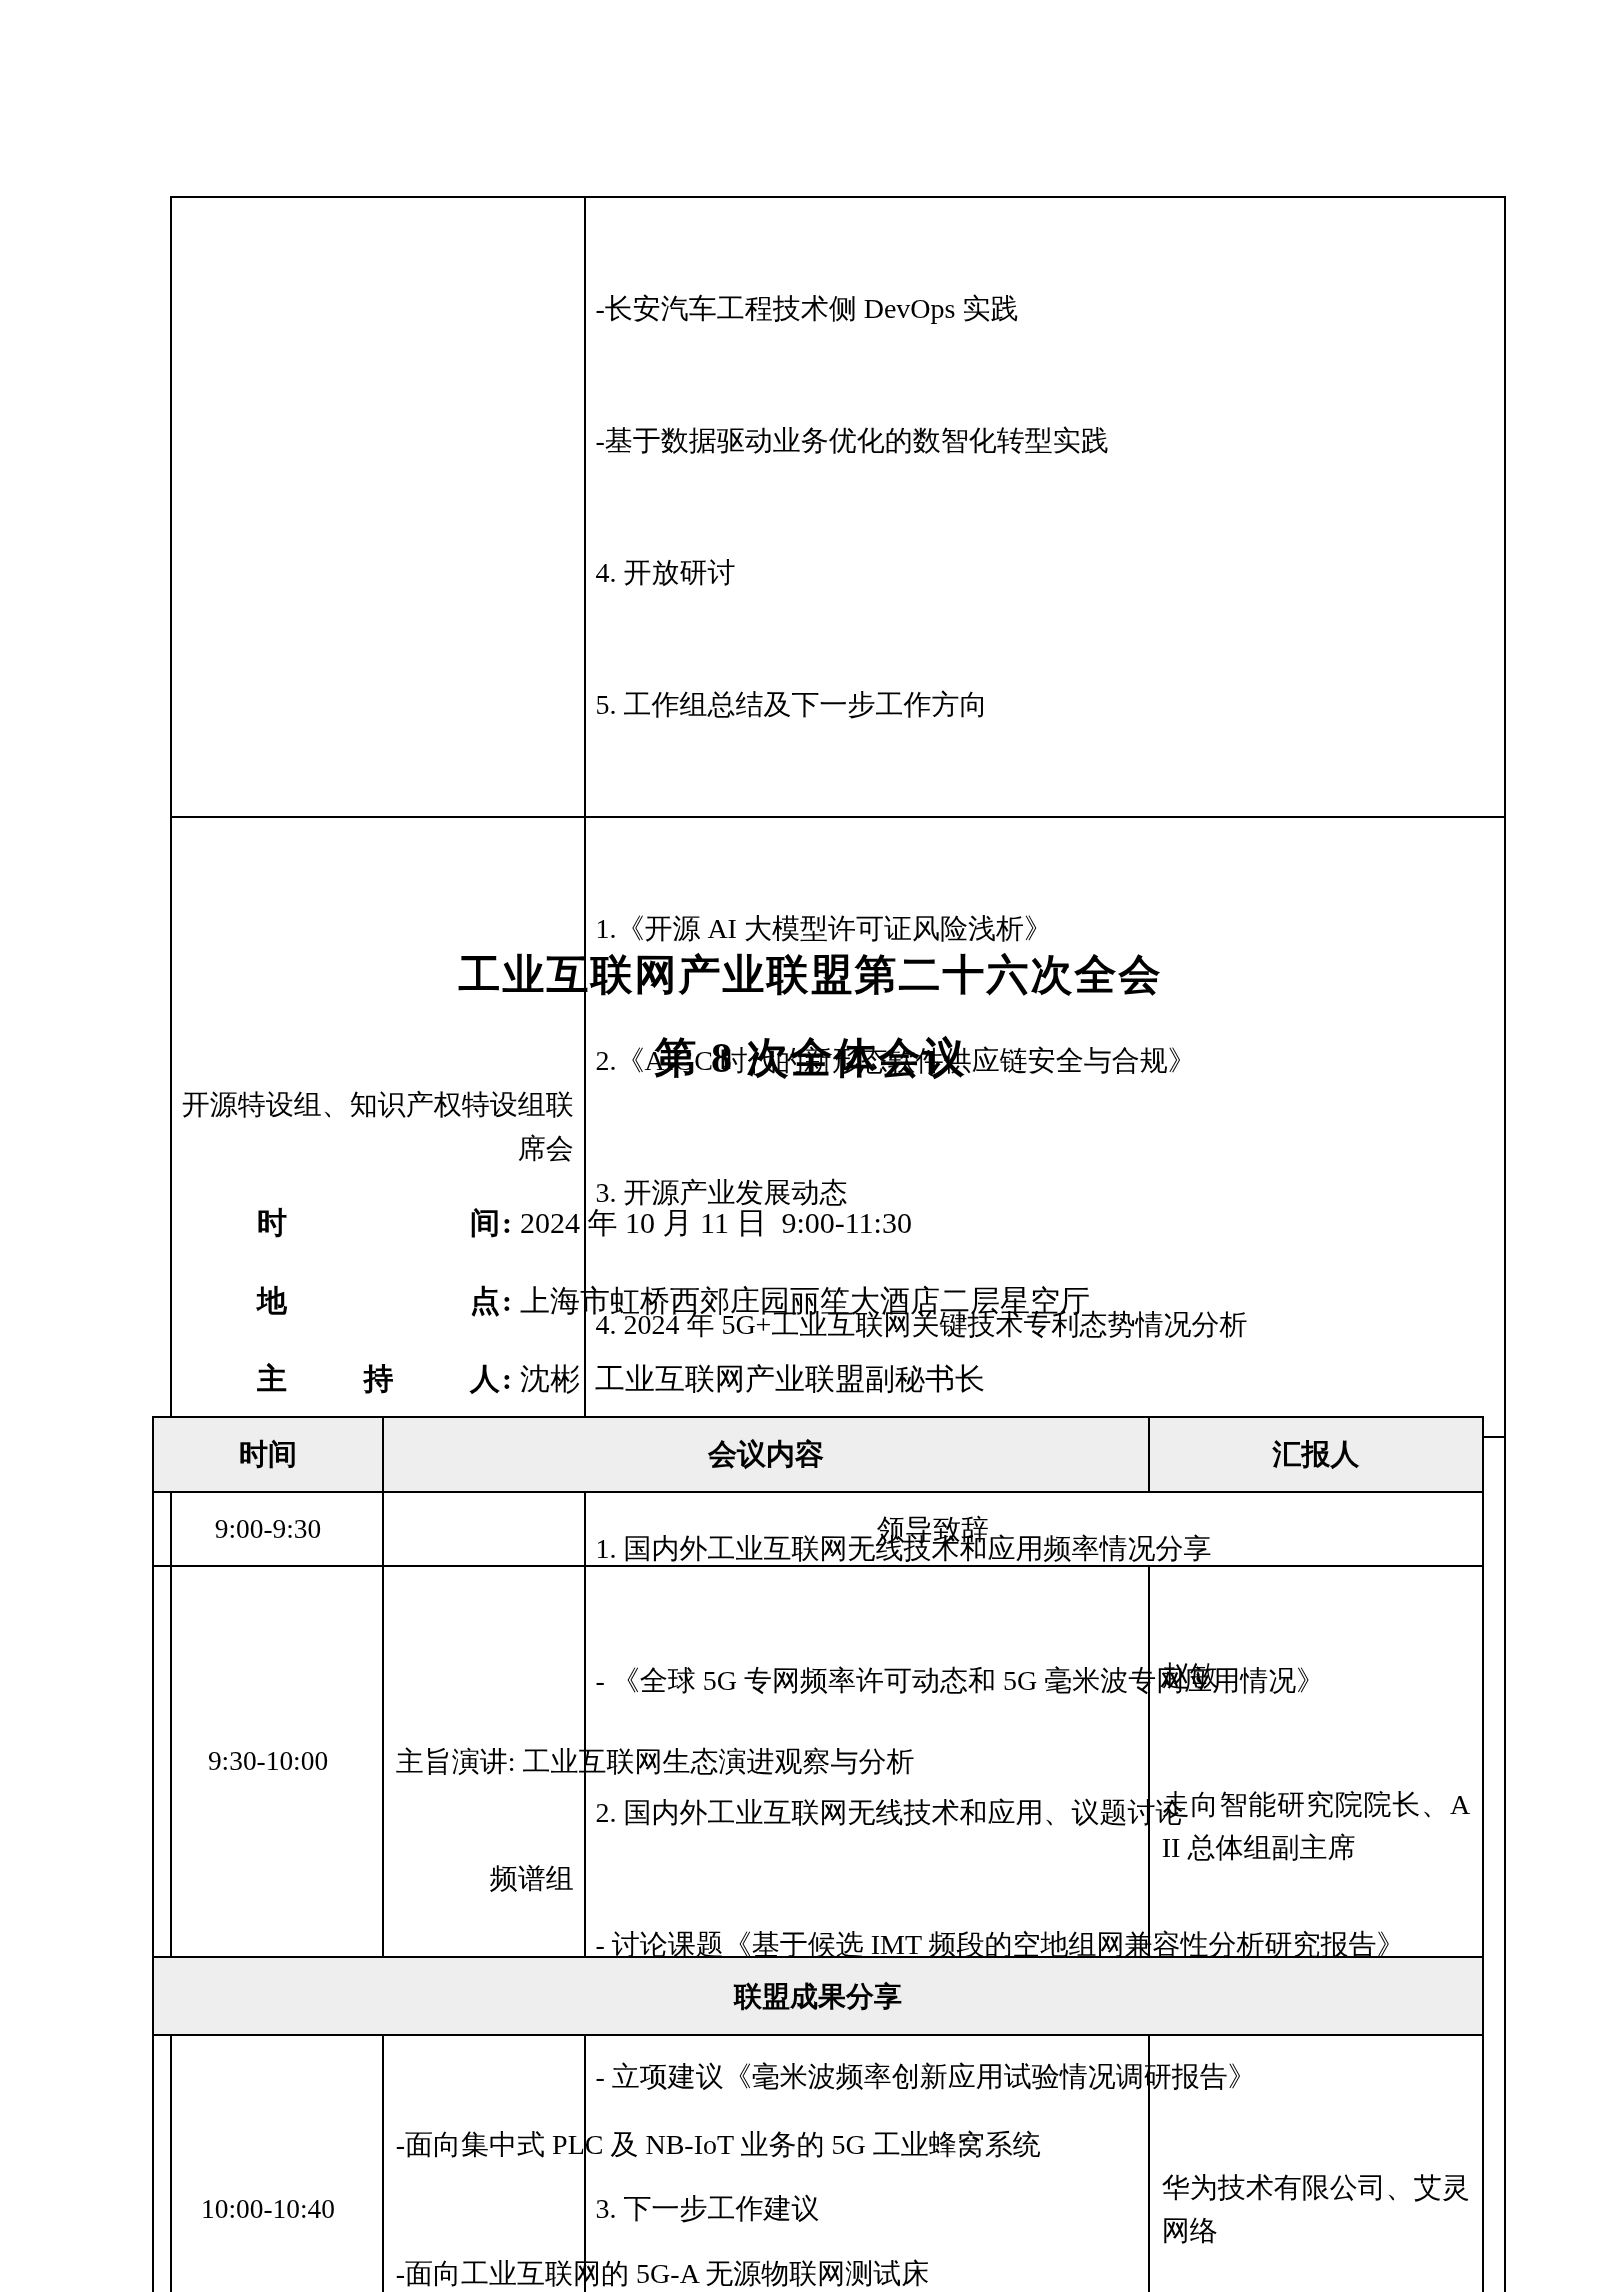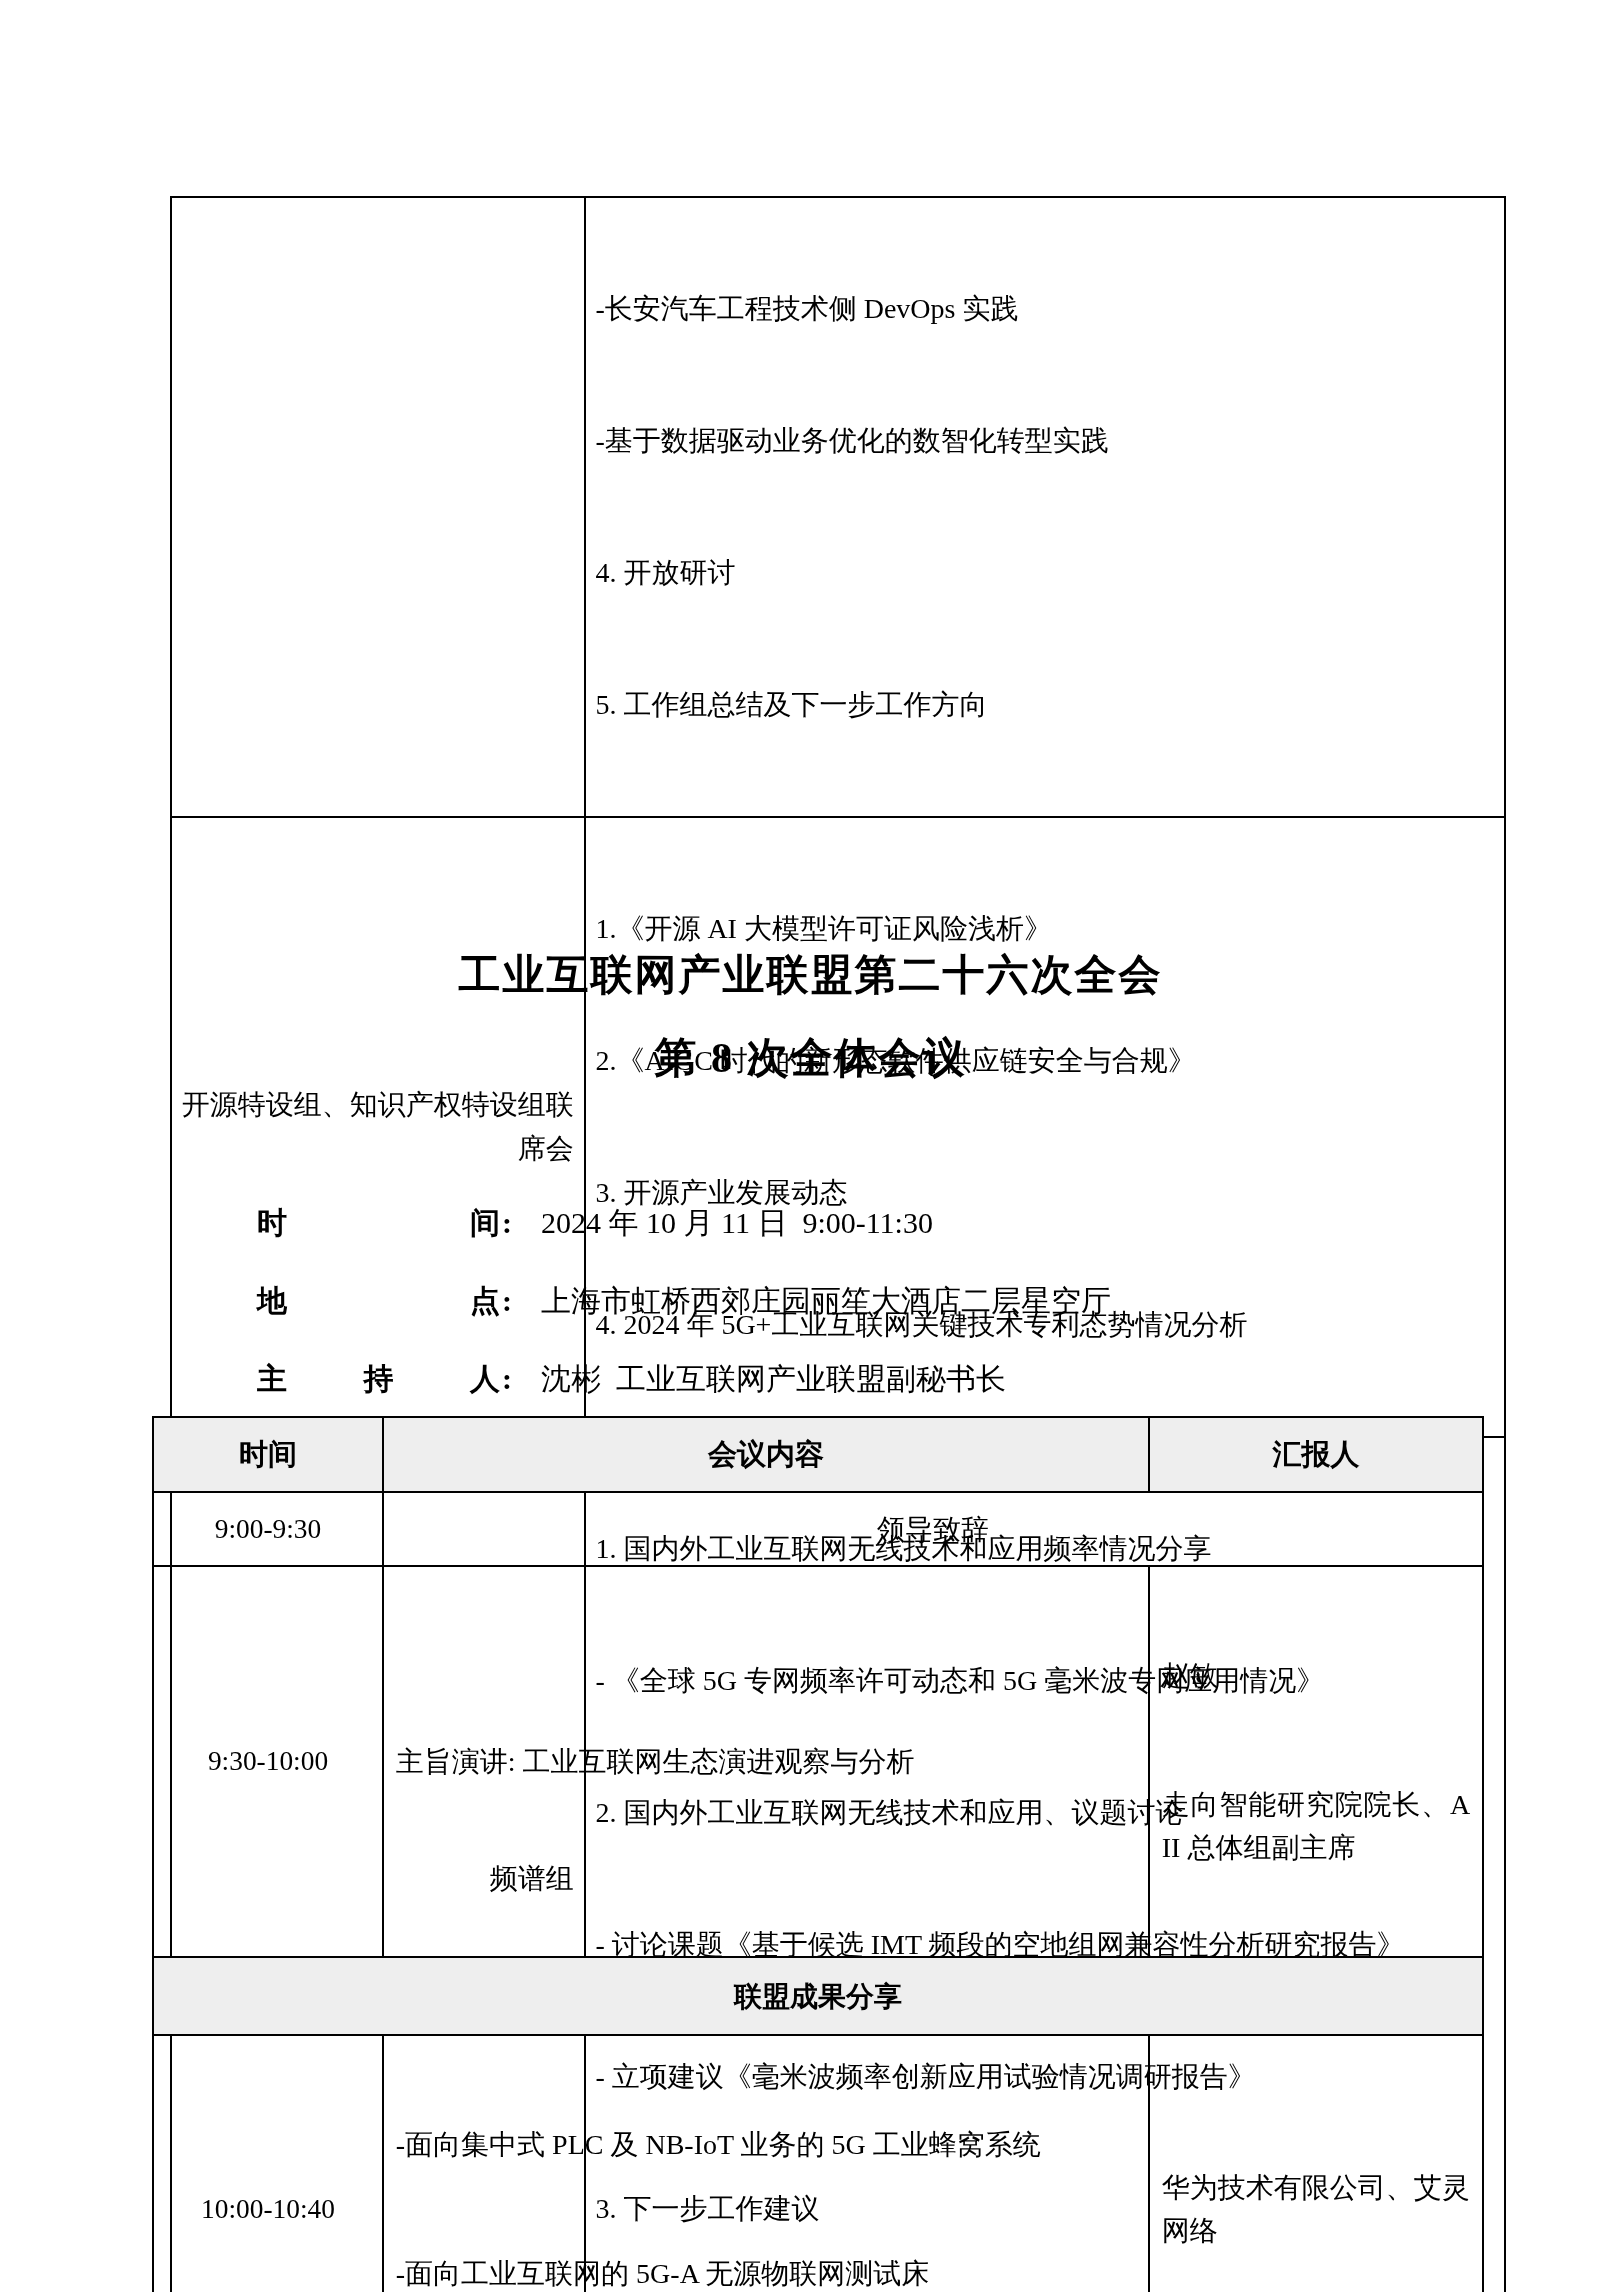--- a/index.html
+++ b/index.html
@@ -34,21 +34,21 @@
   .doc-title2 { top:1030px; }
 
   
   .info { position:absolute; left:257px; top:1184px; font-size:30px; }
   .info-line { height:78px; display:flex; align-items:center; }
   .info-label {
     display:inline-block; width:243px; font-weight:bold;
     text-align:justify; text-align-last:justify;
   }
   .info-colon { font-weight:bold; margin-left:2px; }
-  .info-value { margin-left:29px; white-space:pre-wrap; }
+  .info-value { margin-left:8px; white-space:pre-wrap; }
 
   
   #agenda-table {
     position:absolute; left:152px; top:1416px; width:1331px;
     border-collapse:collapse; table-layout:fixed;
     border:2.9px solid #000;
   }
   #agenda-table td {
     border:2px solid #000; font-size:28px; line-height:43px;
     padding:1px 11.8px; vertical-align:middle; white-space:pre-wrap;

